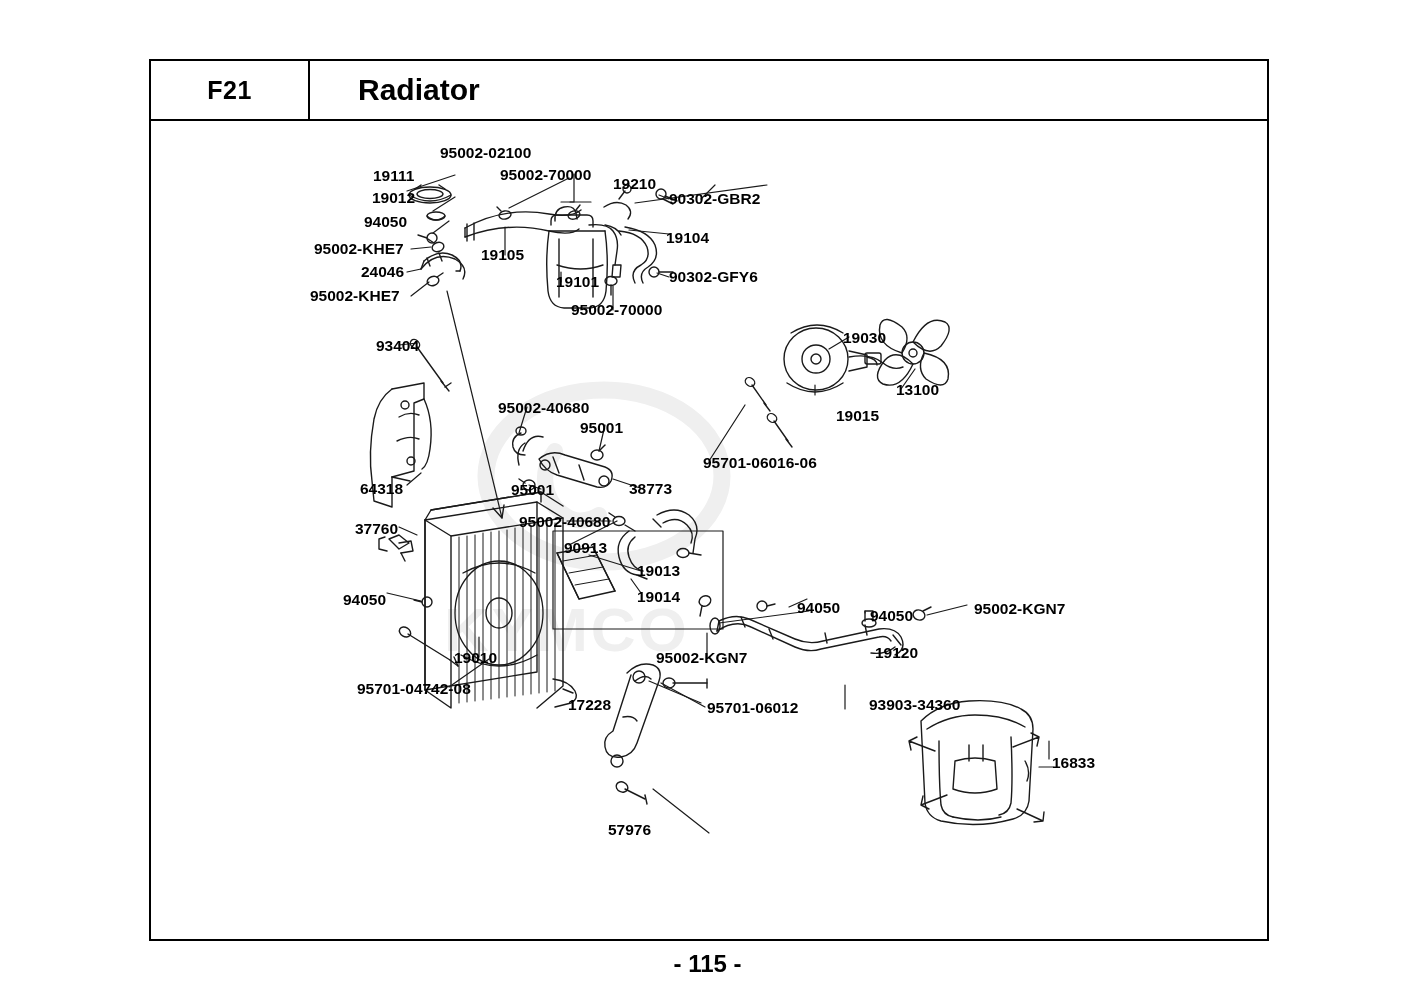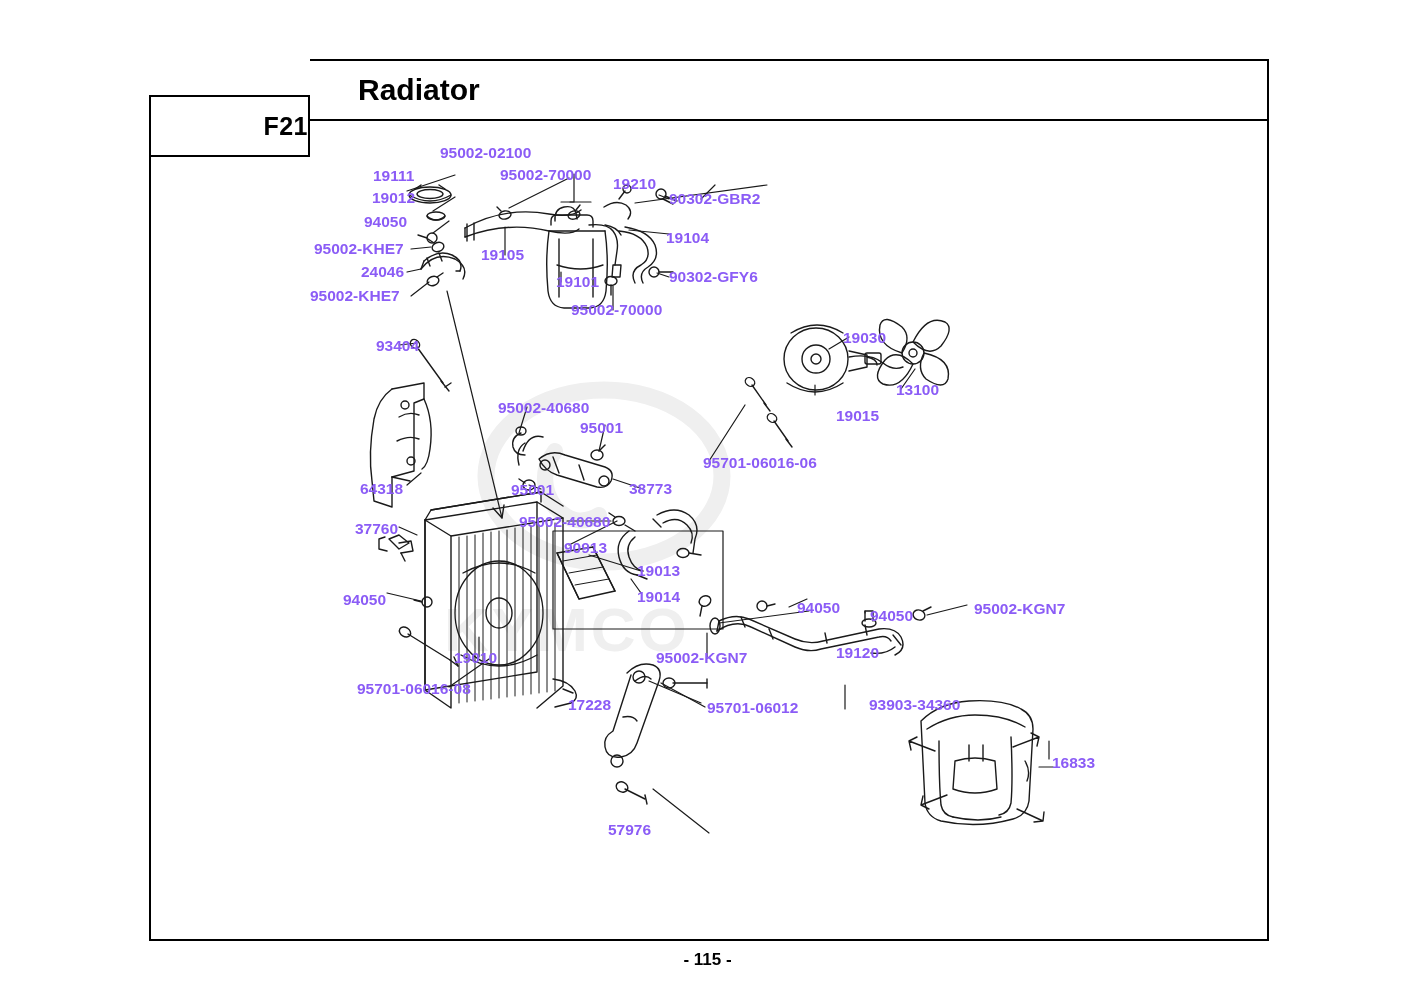--- a/index.html
+++ b/index.html
@@ -23,22 +23,21 @@
   }
   
   .hdr-code-box {
     position: absolute;
     left: 149px; top: 59px;
     width: 161px; height: 62px;
     border: 2px solid #000;
     box-sizing: border-box;
     display: flex;
     align-items: center;
-    justify-content: flex-end;
-    margin-top: 36px;
+    justify-content: center;
   }
   .hdr-code-box span {
     font-size: 25px;
     font-weight: bold;
     letter-spacing: 0.5px;
   }
   .hdr-title-box {
     position: absolute;
     left: 310px; top: 59px;
     width: 959px; height: 62px;
@@ -59,36 +58,36 @@
     width: 1120px; height: 820px;
     border: 2px solid #000;
     border-top: none;
     box-sizing: border-box;
   }
   .page-number {
     position: absolute;
     left: 0; top: 950px;
     width: 1415px;
     text-align: center;
-    font-size: 17px;
+    font-size: 24px;
     font-weight: bold;
   }
   
   #drawing {
     position: absolute;
     left: 149px; top: 121px;
   }
   
   .lbl {
     position: absolute;
     font-size: 15.5px;
     font-weight: bold;
     white-space: nowrap;
     line-height: 1;
-    color: #8b5cf6;
+    color: #000000;
   }
   .watermark-text {
     font-family: "Liberation Sans", sans-serif;
     font-weight: bold;
     fill: #efefef;
   }
 </style>
 </head>
 <body>
 
@@ -470,24 +469,24 @@
     <div class="lbl" style="left:629px;top:481px">38773</div>
     <div class="lbl" style="left:519px;top:514px">95002-40680</div>
     <div class="lbl" style="left:355px;top:521px">37760</div>
     <div class="lbl" style="left:564px;top:540px">90913</div>
     <div class="lbl" style="left:637px;top:563px">19013</div>
     <div class="lbl" style="left:637px;top:589px">19014</div>
     <div class="lbl" style="left:343px;top:592px">94050</div>
     <div class="lbl" style="left:797px;top:600px">94050</div>
     <div class="lbl" style="left:870px;top:608px">94050</div>
     <div class="lbl" style="left:974px;top:601px">95002-KGN7</div>
-    <div class="lbl" style="left:836px;top:645px">19120</div>
+    <div class="lbl" style="left:875px;top:645px">19120</div>
     <div class="lbl" style="left:454px;top:650px">19010</div>
     <div class="lbl" style="left:656px;top:650px">95002-KGN7</div>
-    <div class="lbl" style="left:357px;top:681px">95701-06016-08</div>
+    <div class="lbl" style="left:357px;top:681px">95701-04742-08</div>
     <div class="lbl" style="left:568px;top:697px">17228</div>
     <div class="lbl" style="left:707px;top:700px">95701-06012</div>
     <div class="lbl" style="left:869px;top:697px">93903-34360</div>
     <div class="lbl" style="left:1052px;top:755px">16833</div>
     <div class="lbl" style="left:608px;top:822px">57976</div>
   </div>
 
   <div class="page-number">- 115 -</div>
 </div>
 

